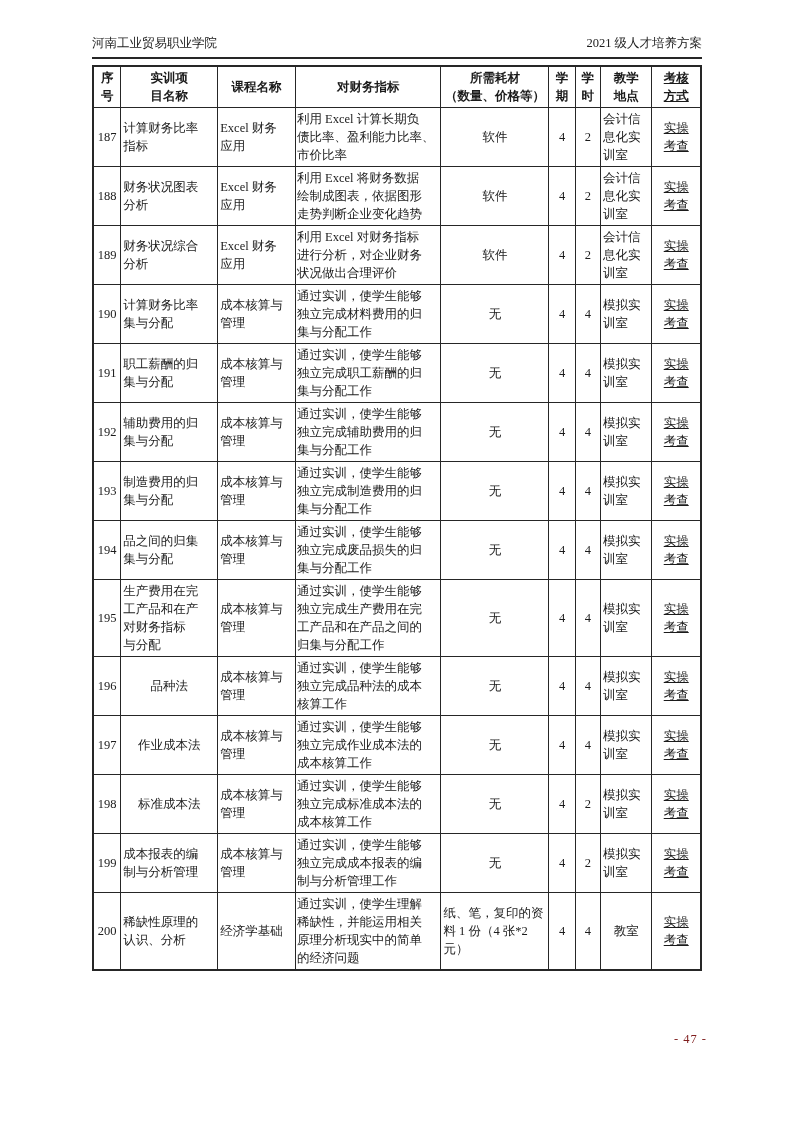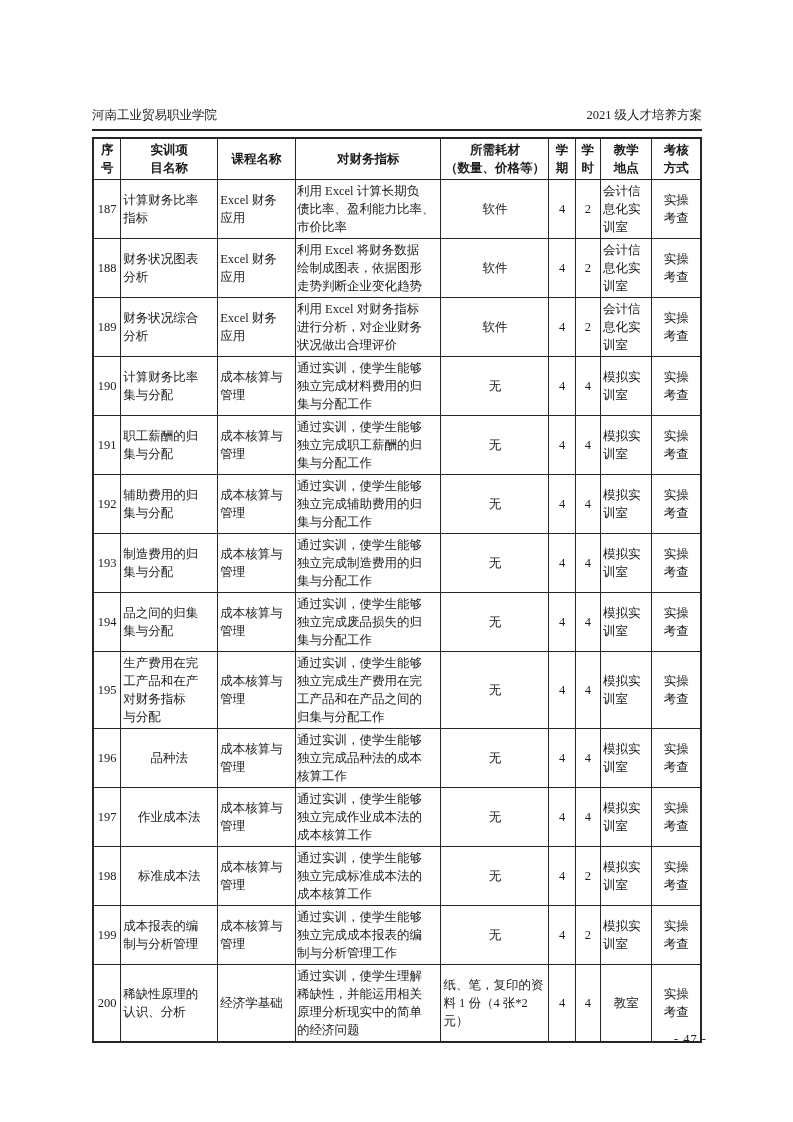--- a/index.html
+++ b/index.html
@@ -1,19 +1,19 @@
 <!DOCTYPE html>
 <html><head>
 <meta charset="utf-8">
 <style>
   html,body { margin:0; padding:0; background:#9b9b9b; }
   .page {
     width:793px; height:1122px; margin:0 auto; background:#ffffff;
     box-sizing:border-box; position:relative;
-    padding:106px 91px 0 92px;
+    padding:34px 91px 0 92px;
     font-family:"Liberation Serif","DejaVu Serif",serif;
     font-size:12.5px; line-height:18px; color:#1b1b1b;
   }
   .page-header { display:flex; justify-content:space-between; align-items:flex-end; margin-bottom:5px; }
   .header-rule { border-top:2px solid #262626; margin-bottom:6px; }
   table.tbl {
     border-collapse:collapse; table-layout:fixed; width:610px;
     border:2px solid #262626;
   }
   .tbl th, .tbl td {
@@ -27,25 +27,25 @@
   .tbl td { text-align:left; }
   .tbl td.center { text-align:center; }
   .col-no         { width:26px; }
   .col-project    { width:95px; }
   .col-course     { width:76px; }
   .col-objective  { width:143px; }
   .col-materials  { width:106px; }
   .col-semester   { width:25px; }
   .col-hours      { width:24px; }
   .col-location   { width:50px; }
-  .col-assessment { width:47px; }
+  .col-assessment { width:47px;text-decoration:underline; }
   td.col-objective { padding:2px 1px; }
   .page-footer {
     position:absolute; top:1030px; right:86px;
-    font-size:12.5px; letter-spacing:1px; color:#0f172a;
+    font-size:12.5px; letter-spacing:1px; color:#7f1d1d;
   }
 </style>
 </head>
 <body>
 
 <div class="page">
 
   <header class="page-header">
     <span>河南工业贸易职业学院</span>
     <span>2021 级人才培养方案</span>

